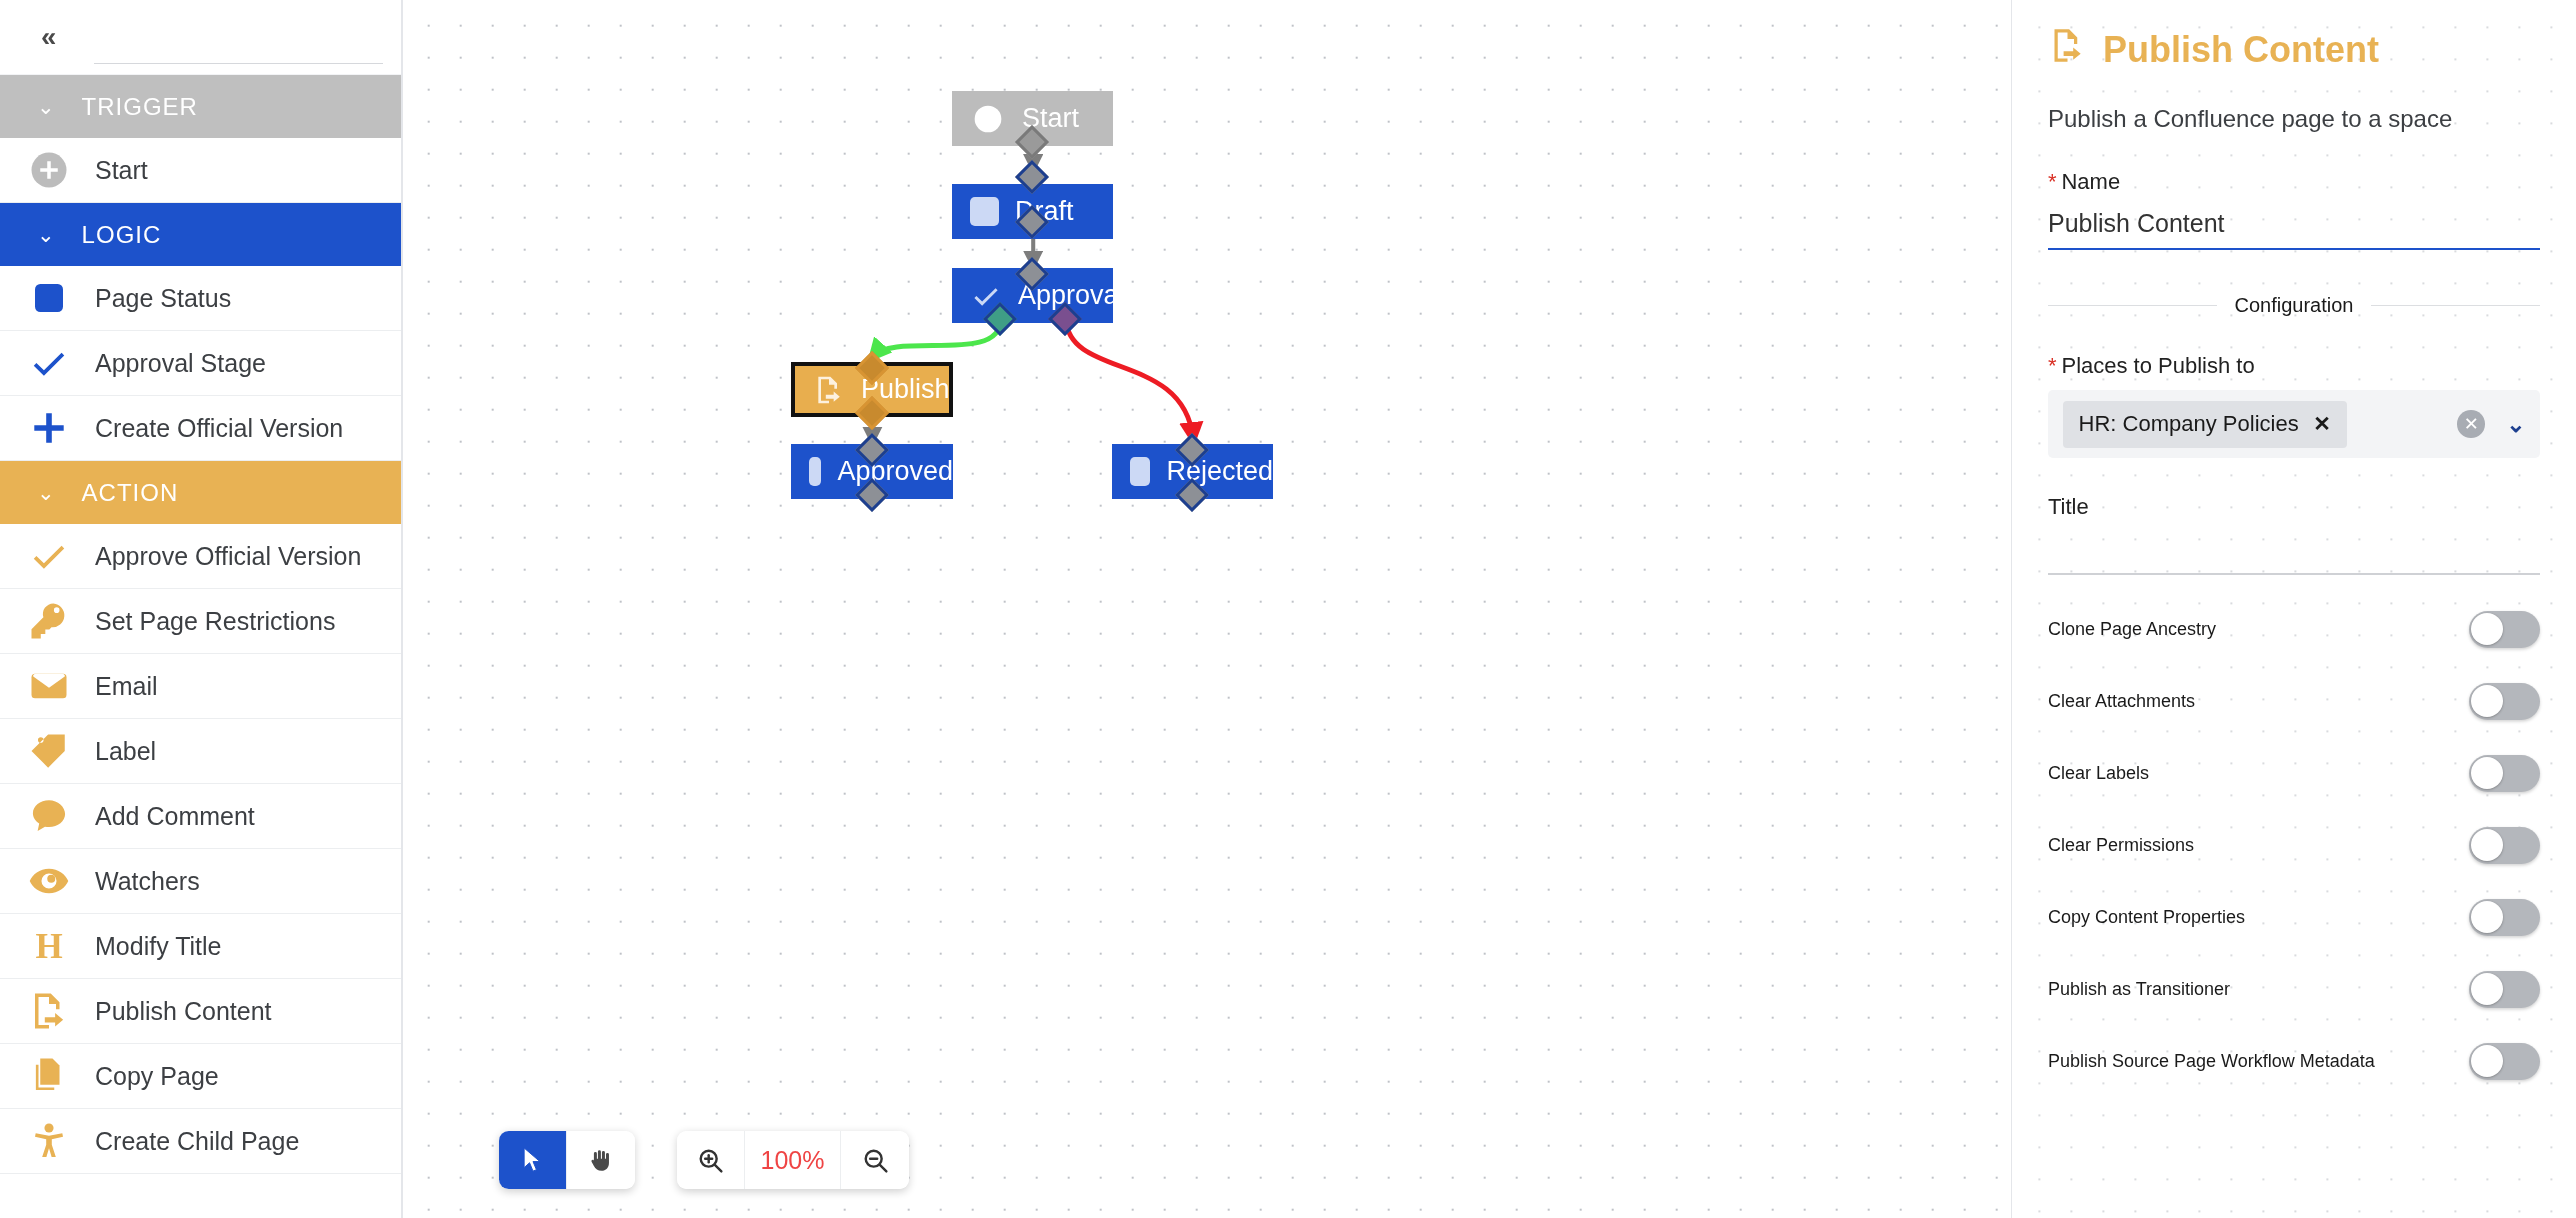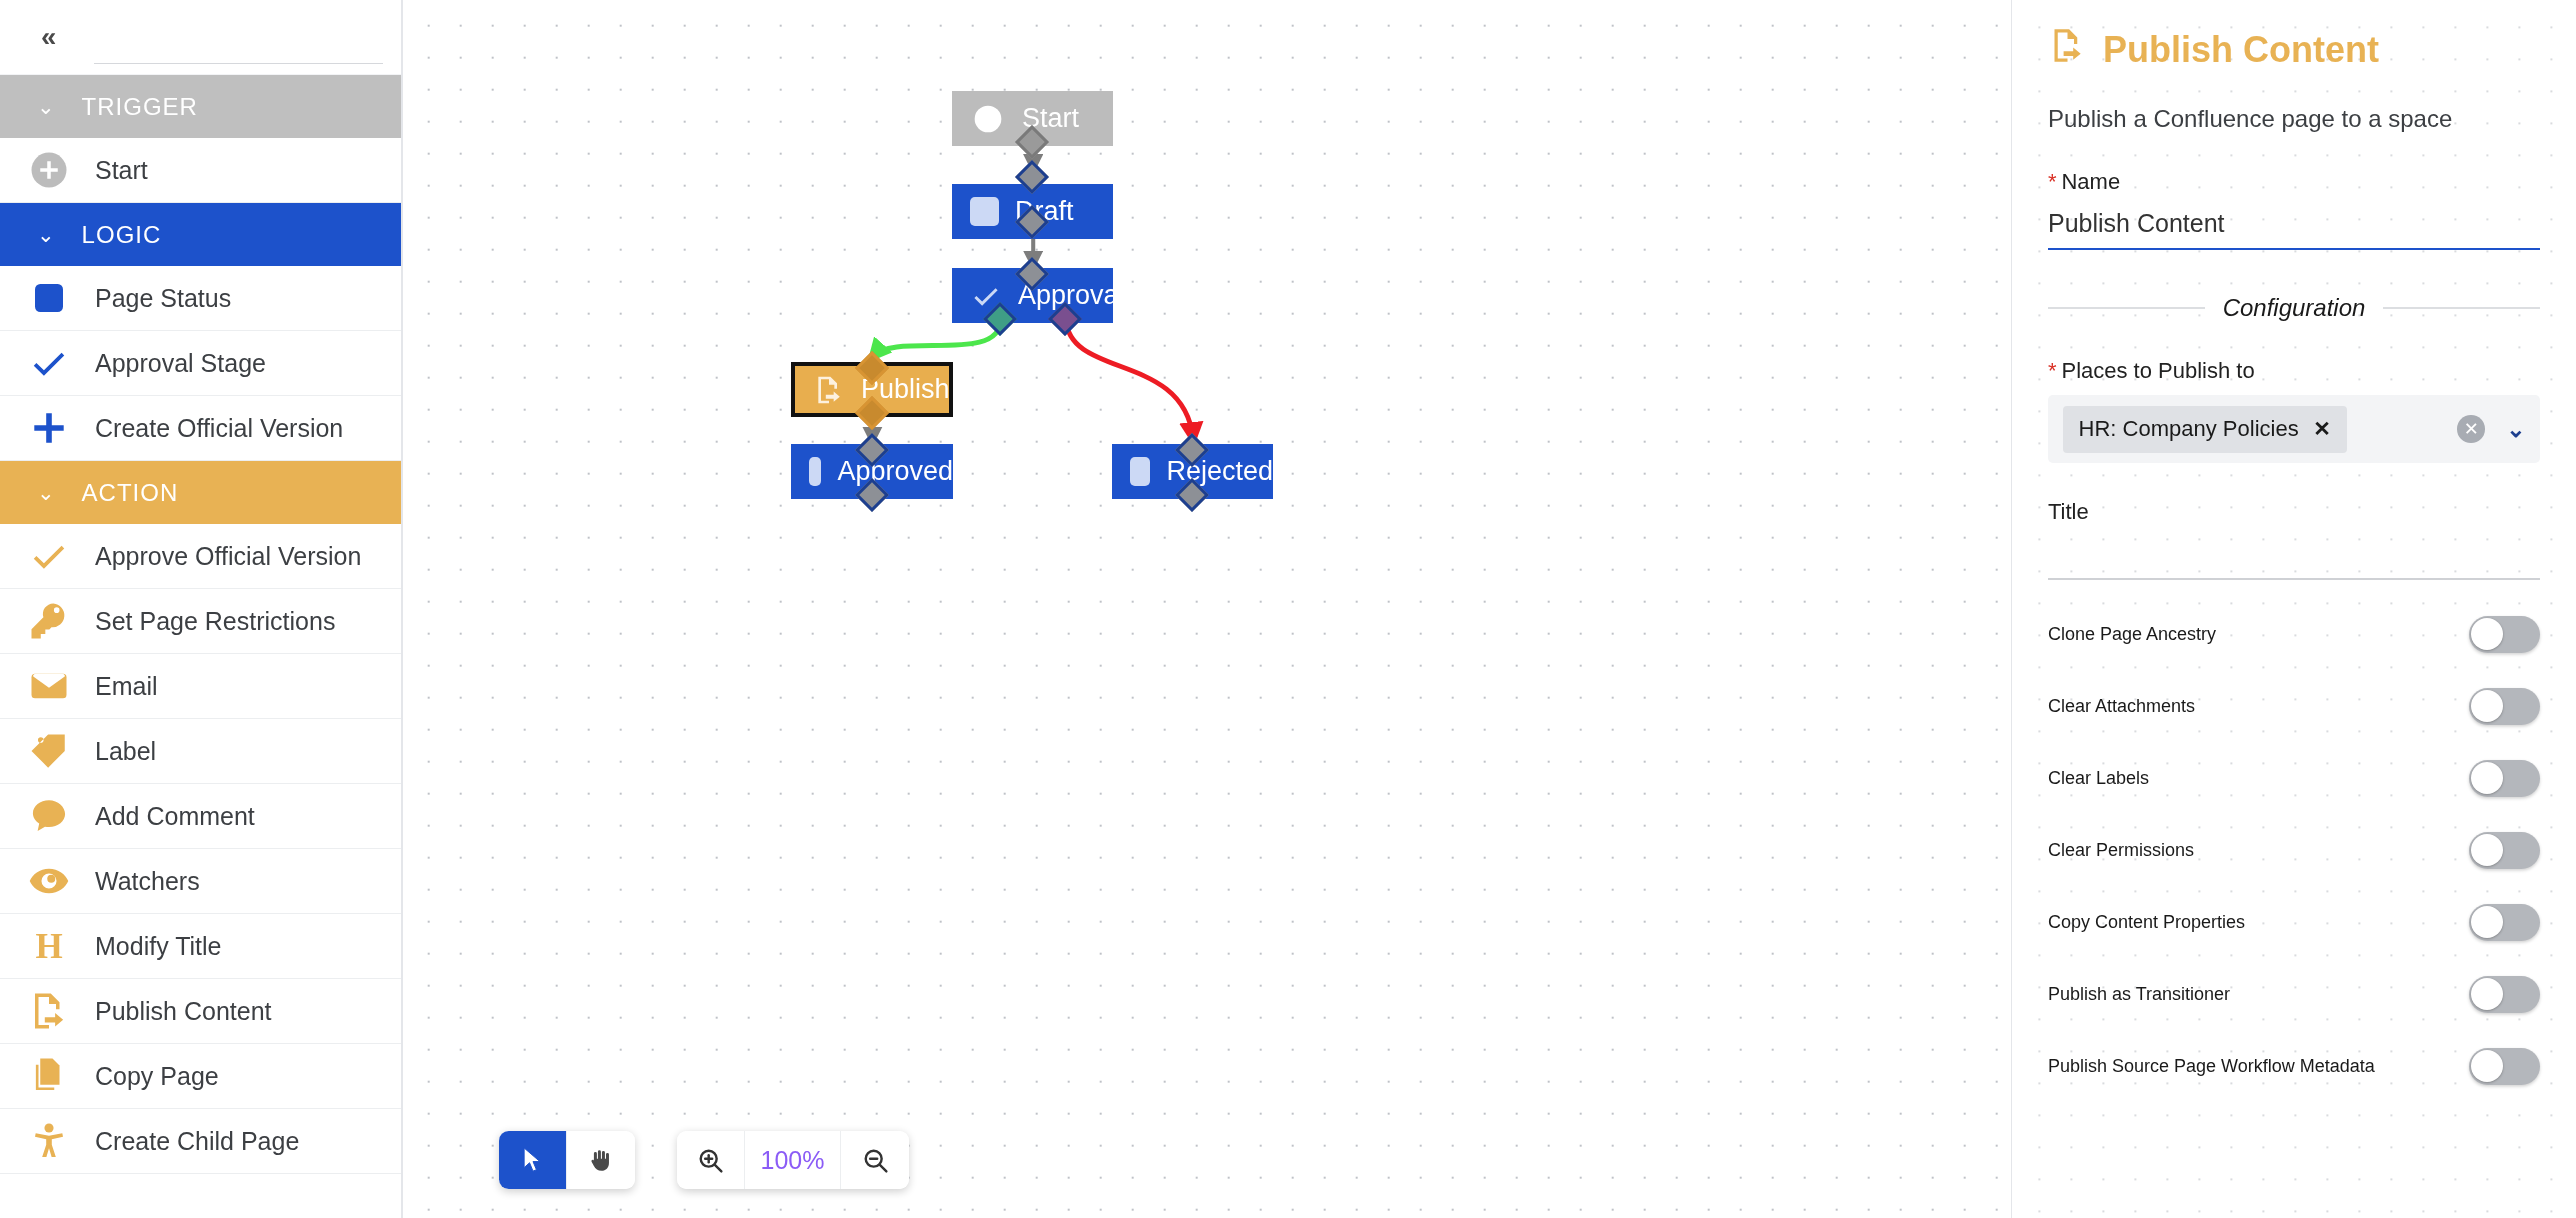--- a/index.html
+++ b/index.html
@@ -111,21 +111,21 @@
     box-shadow: 0 2.4px 8px rgba(0,0,0,.18); overflow: hidden;
   }
   .seg-btn {
     width: 68px; height: 58px; display: flex; align-items: center; justify-content: center;
     background: #fff; cursor: pointer; border-right: 0.8px solid #eceef0;
   }
   .seg-btn:last-child { border-right: none; }
   .seg-btn.active { background: #1d52cb; }
   .zoom-level {
     min-width: 96px; height: 58px; display: flex; align-items: center; justify-content: center;
-    font-size: 25px; color: #8b5cf6; background: #fff; border-right: 0.8px solid #eceef0; cursor: pointer;
+    font-size: 25px; color: #ef4444; background: #fff; border-right: 0.8px solid #eceef0; cursor: pointer;
   }
 
   
   .panel {
     width: 565px; height: 1218px;
     background-color: #ffffff;
     background-image: radial-gradient(circle, #d9dbde 1.1px, transparent 1.2px);
     background-size: 32px 32px;
     background-position: 11.4px 11.4px;
     border-left: 0.8px solid #e4e6ea;
@@ -149,21 +149,21 @@
     font-size: 25px; color: #333; font-family: "Liberation Sans", sans-serif;
     margin-top: 4.9px;
   }
   .text-input.plain { border-bottom: 2.4px solid #cfd1d5; }
 
   .divider-row {
     display: flex; align-items: center; gap: 18px;
     margin-top: 44px;
   }
   .divider-row .ln { flex: 1; height: 1.6px; background: #dcdee1; }
-  .divider-row .ttl { font-size: 24px; color: #1a1a1a; font-style: italic; }
+  .divider-row .ttl { font-size: 20px; color: #1a1a1a; }
 
   .multiselect {
     margin-top: 11.4px; width: 100%; min-height: 68px;
     background: #f3f4f6; border-radius: 4.9px;
     display: flex; align-items: center; padding: 0 14.6px; gap: 9.7px;
   }
   .chip {
     background: #dfe1e5; border-radius: 4px;
     height: 47px; display: flex; align-items: center; gap: 14.6px;
     padding: 0 16px; font-size: 22px; color: #1a1a1a;

